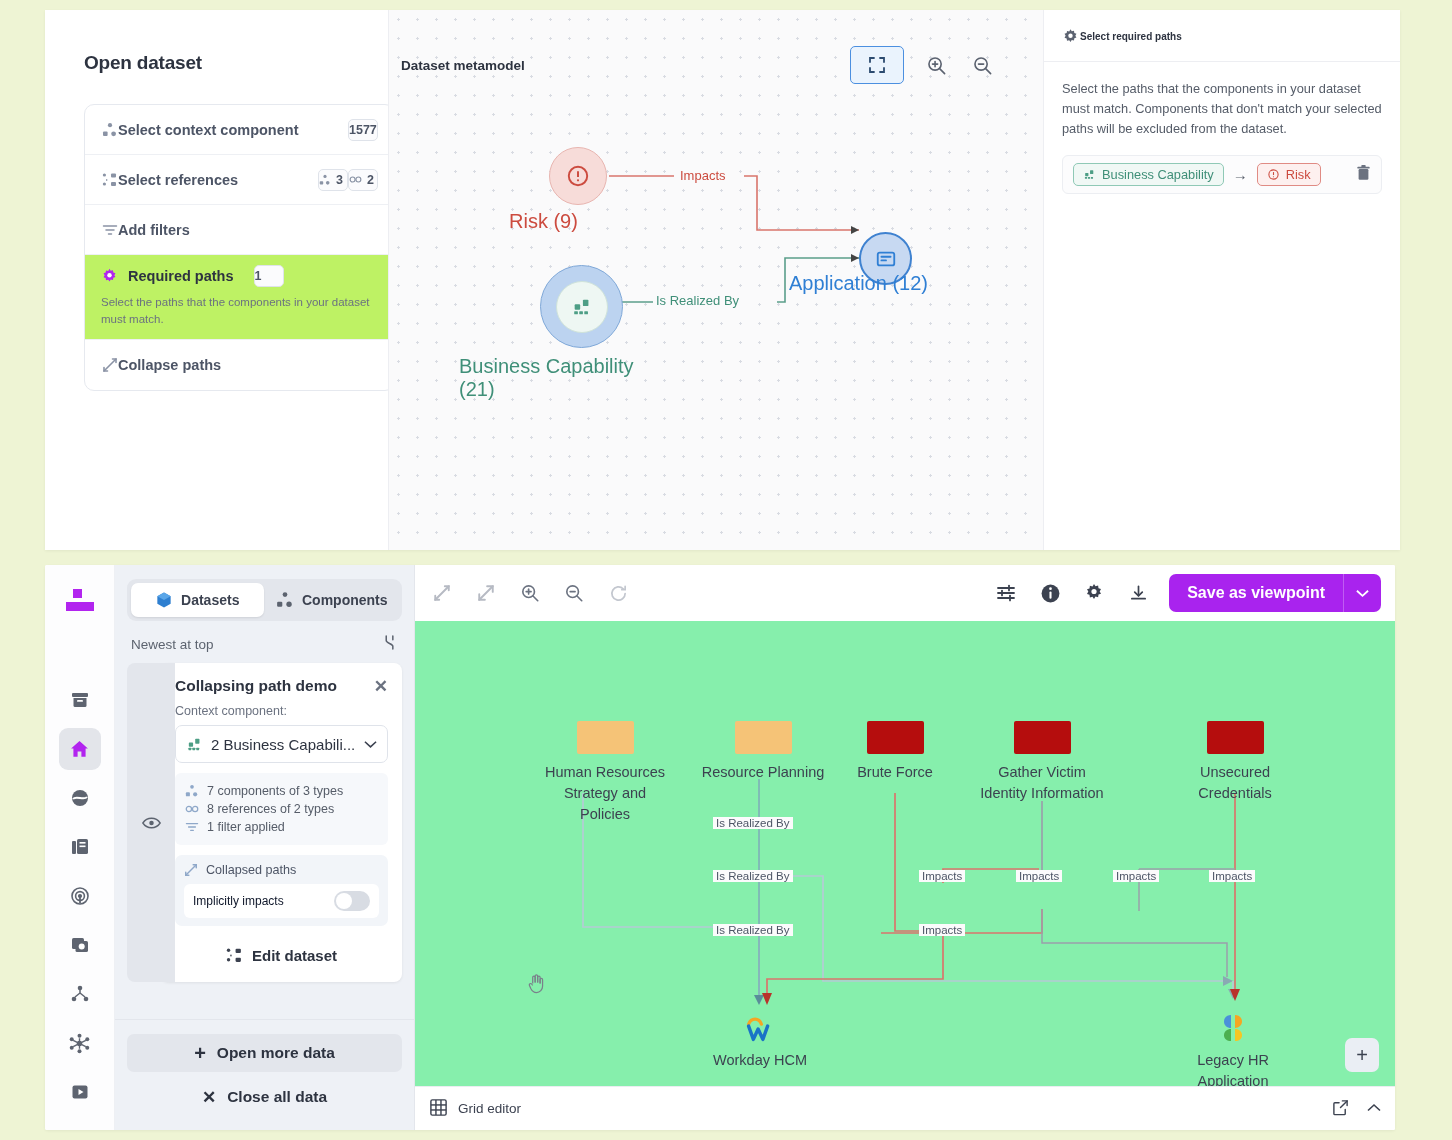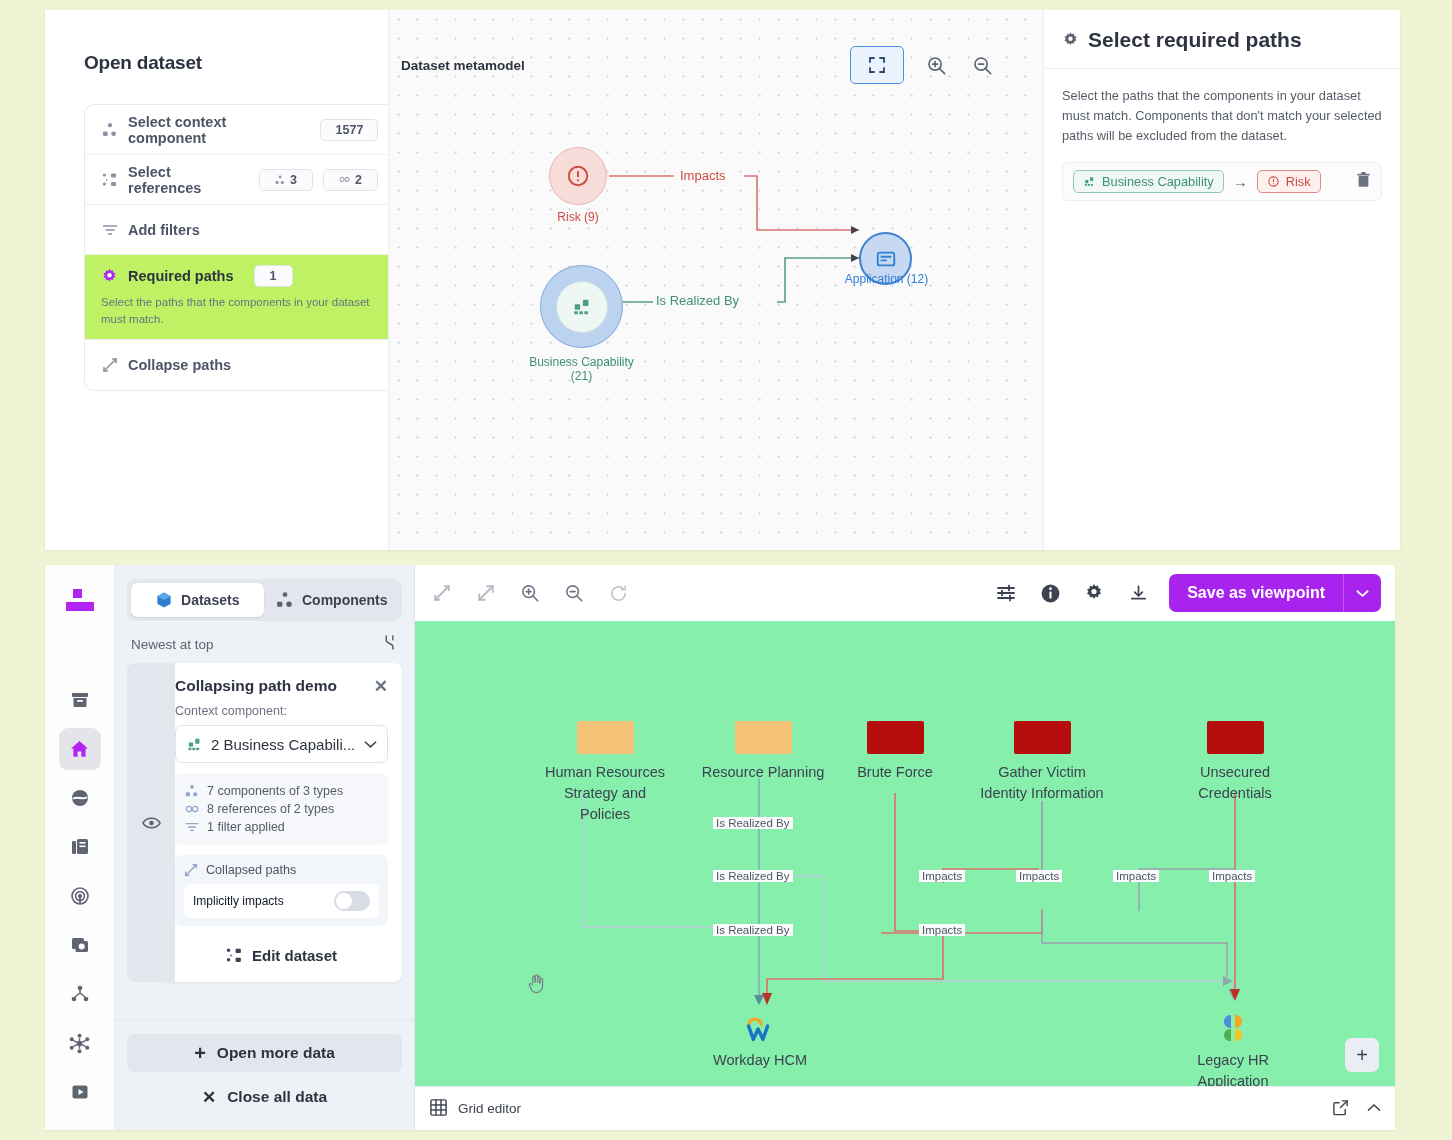--- a/index.html
+++ b/index.html
@@ -17,28 +17,28 @@
     background:#ffffff; display:flex; overflow:hidden;
     box-shadow:0 1px 3px rgba(0,0,0,.06);
   }
   .tw-left{ width:343px; flex:0 0 343px; background:#fff; padding:28px 24px 0 24px; position:relative;}
   .tw-title{ font-size:19px; font-weight:bold; color:#2d3340; letter-spacing:-.2px; margin:14px 0 0 15px;}
   .opt-card{
     margin:30px 0 0 15px; width:311px; border:1px solid #e6e9ef; border-radius:10px;
     background:#fff; overflow:hidden;
   }
   .opt-row{
-    display:flex; align-items:center; gap:10px; padding:0 16px; height:50px;
+    display:flex; align-items:center; padding:0 16px; height:50px;
     border-bottom:1px solid #eef0f4; font-size:14.5px; color:#4d5566; font-weight:bold;
   }
   .opt-row:last-child{ border-bottom:none; }
   .opt-row .grow{ flex:1; }
   .badge{
     border:1px solid #dfe3ea; border-radius:5px; background:#fbfbfd;
-    font-size:12.5px; color:#4d5566; font-weight:bold; padding:3px 15px; min-width:30px; text-align:center;
+    font-size:12.5px; color:#4d5566; font-weight:bold; padding:3px 0; min-width:30px; text-align:center;
     display:flex; align-items:center; gap:5px;
   }
   .opt-sel{ background:#bef264; border-bottom:1px solid #eef0f4; padding:10px 16px 12px 16px;}
   .opt-sel .hd{ display:flex; align-items:center; gap:10px; font-size:14.5px; font-weight:bold; color:#2d3340;}
   .opt-sel .sub{ font-size:11.5px; color:#6b7280; line-height:1.45; margin-top:7px;}
   .ico{ width:17px; height:17px; flex:0 0 17px; display:inline-flex; align-items:center; justify-content:center;}
   .ico svg{ display:block; }
 
   
   .tw-canvas{
@@ -48,31 +48,31 @@
     border-left:1px solid #edeef2;
   }
   .canvas-title{ position:absolute; left:12px; top:48px; font-size:13.5px; font-weight:bold; color:#2d3340;}
   .cv-tools{ position:absolute; right:47px; top:36px; display:flex; align-items:center; gap:18px;}
   .tool-btn{
     width:54px; height:38px; border:1.6px solid #4b8fe0; border-radius:5px; background:#eaf3fd;
     display:flex; align-items:center; justify-content:center;
   }
   .tool-ic{ width:28px;height:28px; display:flex; align-items:center; justify-content:center; color:#5b6270;}
 
-  .node-lbl{ position:absolute; font-size:12px; text-align:center; white-space:nowrap;}
+  .node-lbl{ position:absolute; font-size:20px; white-space:nowrap;}
   .circ{ position:absolute; border-radius:50%; display:flex; align-items:center; justify-content:center;}
   .edge-lbl{ position:absolute; font-size:13px; white-space:nowrap; background:#fafafb; padding:0 3px;}
 
   
   .tw-right{
     width:357px; flex:0 0 357px; background:#fff; border-left:1px solid #edeef2;
   }
   .rp-head{
-    display:flex; align-items:center; gap:9px; padding:18px 18px 16px 18px; border-bottom:1px solid #edeef2;
-    font-size:21px; font-weight:bold; color:#2d3340;
+    display:flex; align-items:center; gap:1px; padding:18px 18px 16px 18px; border-bottom:1px solid #edeef2;
+    font-size:10px; font-weight:bold; color:#2d3340;
   }
   .rp-body{ padding:17px 18px 0 18px;}
   .rp-desc{ font-size:12.8px; color:#555c68; line-height:1.55;}
   .rp-chiprow{
     margin-top:17px; border:1px solid #eceef2; border-radius:6px; background:#fcfcfd;
     display:flex; align-items:center; gap:9px; padding:7px 10px;
   }
   .chip{
     display:inline-flex; align-items:center; gap:6px; font-size:12.8px; padding:3px 9px; border-radius:5px;
     font-weight:500;

